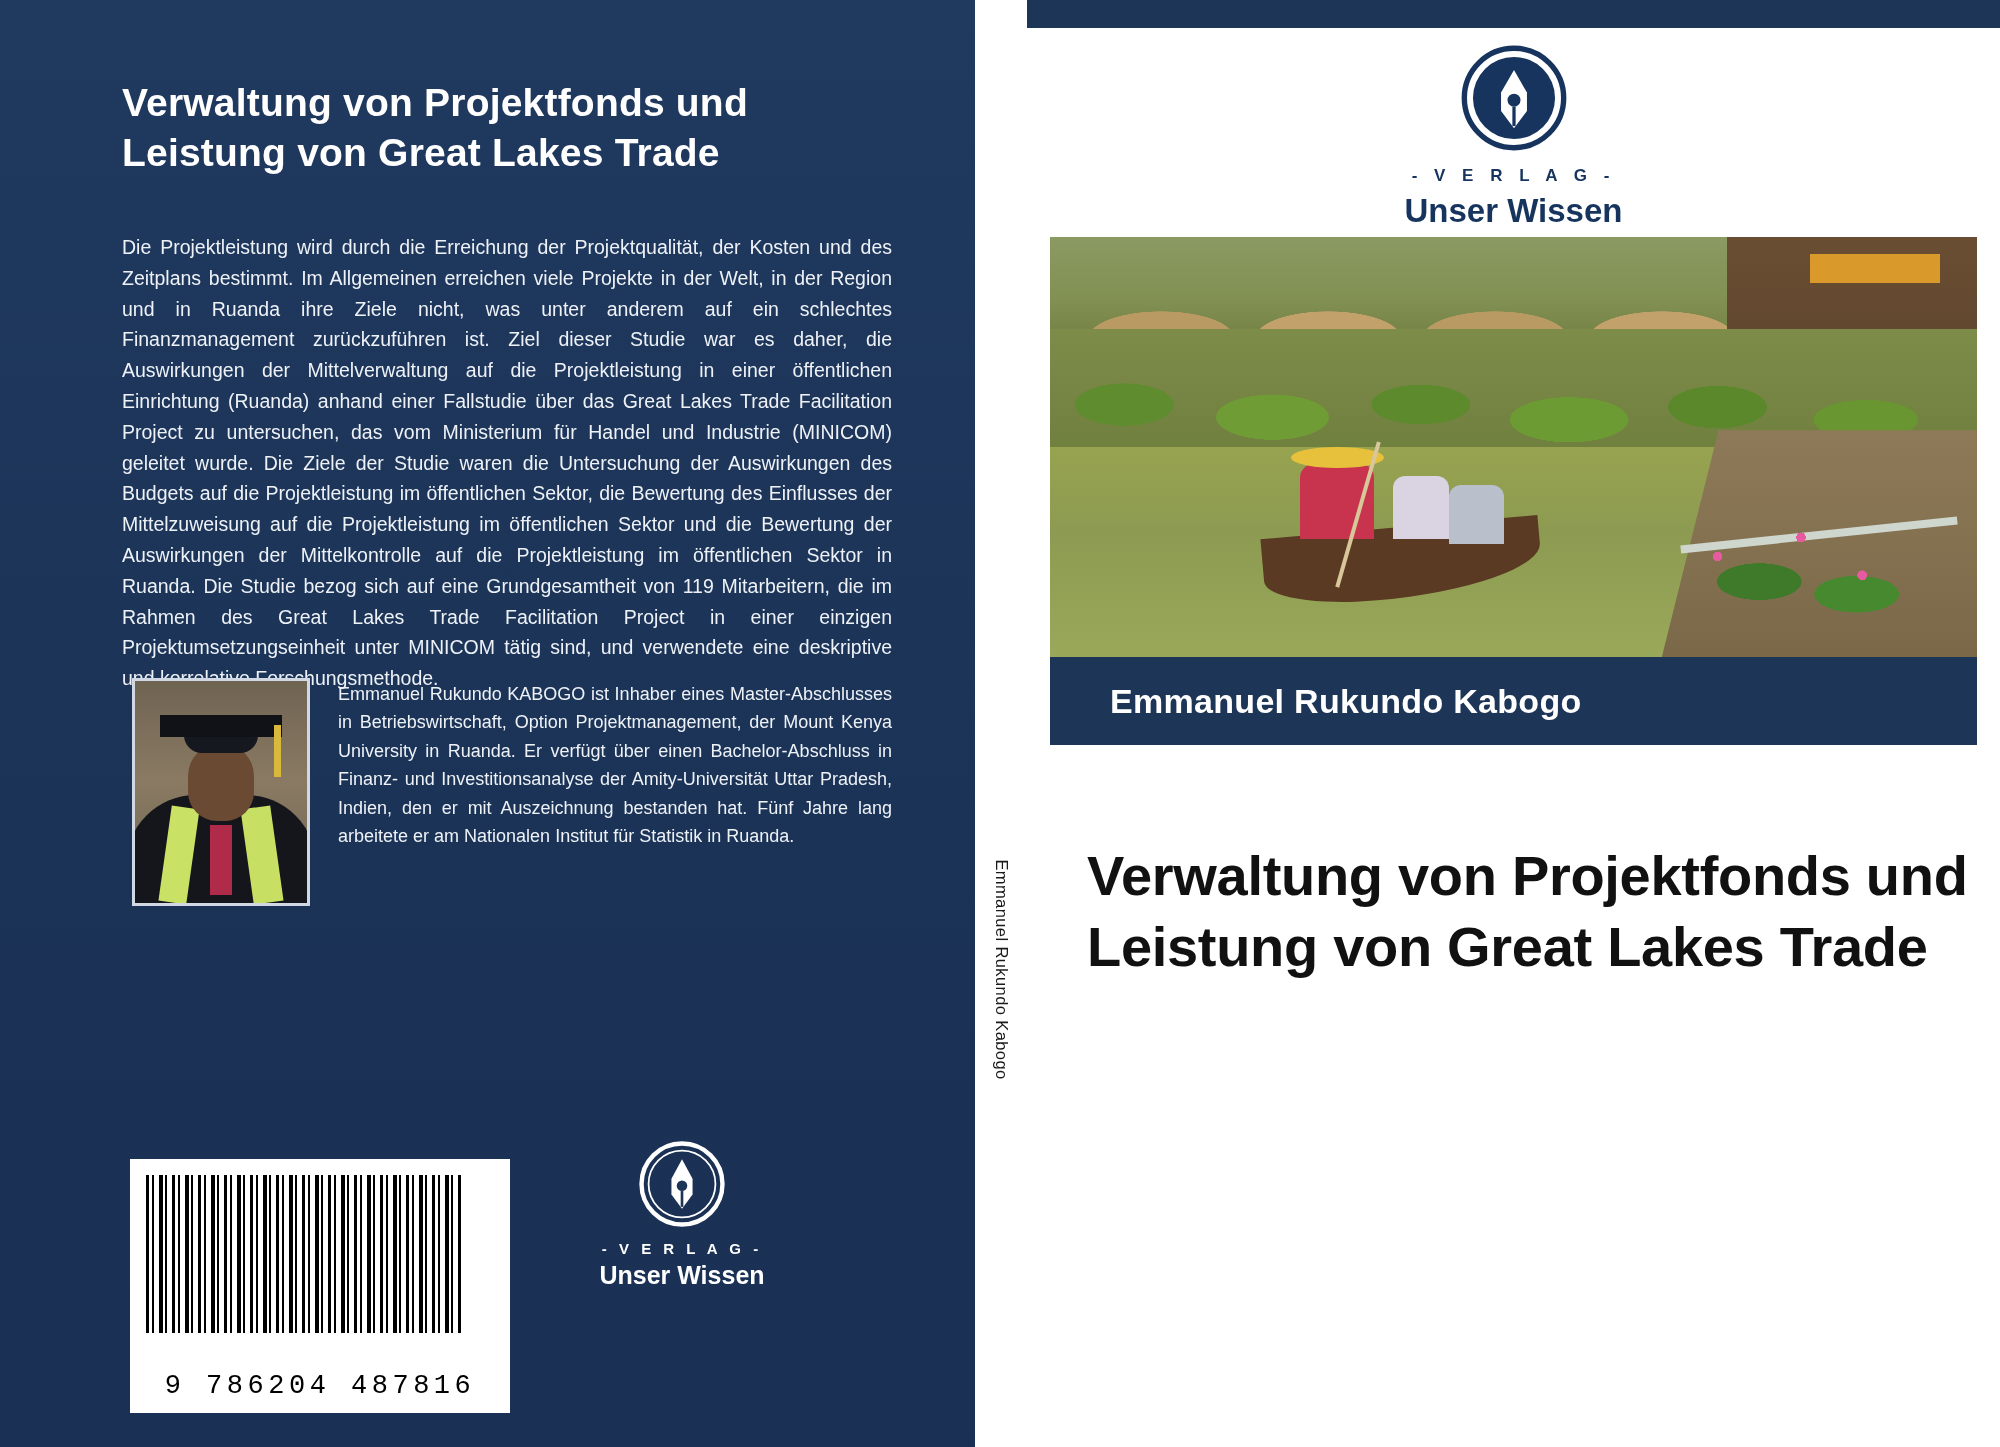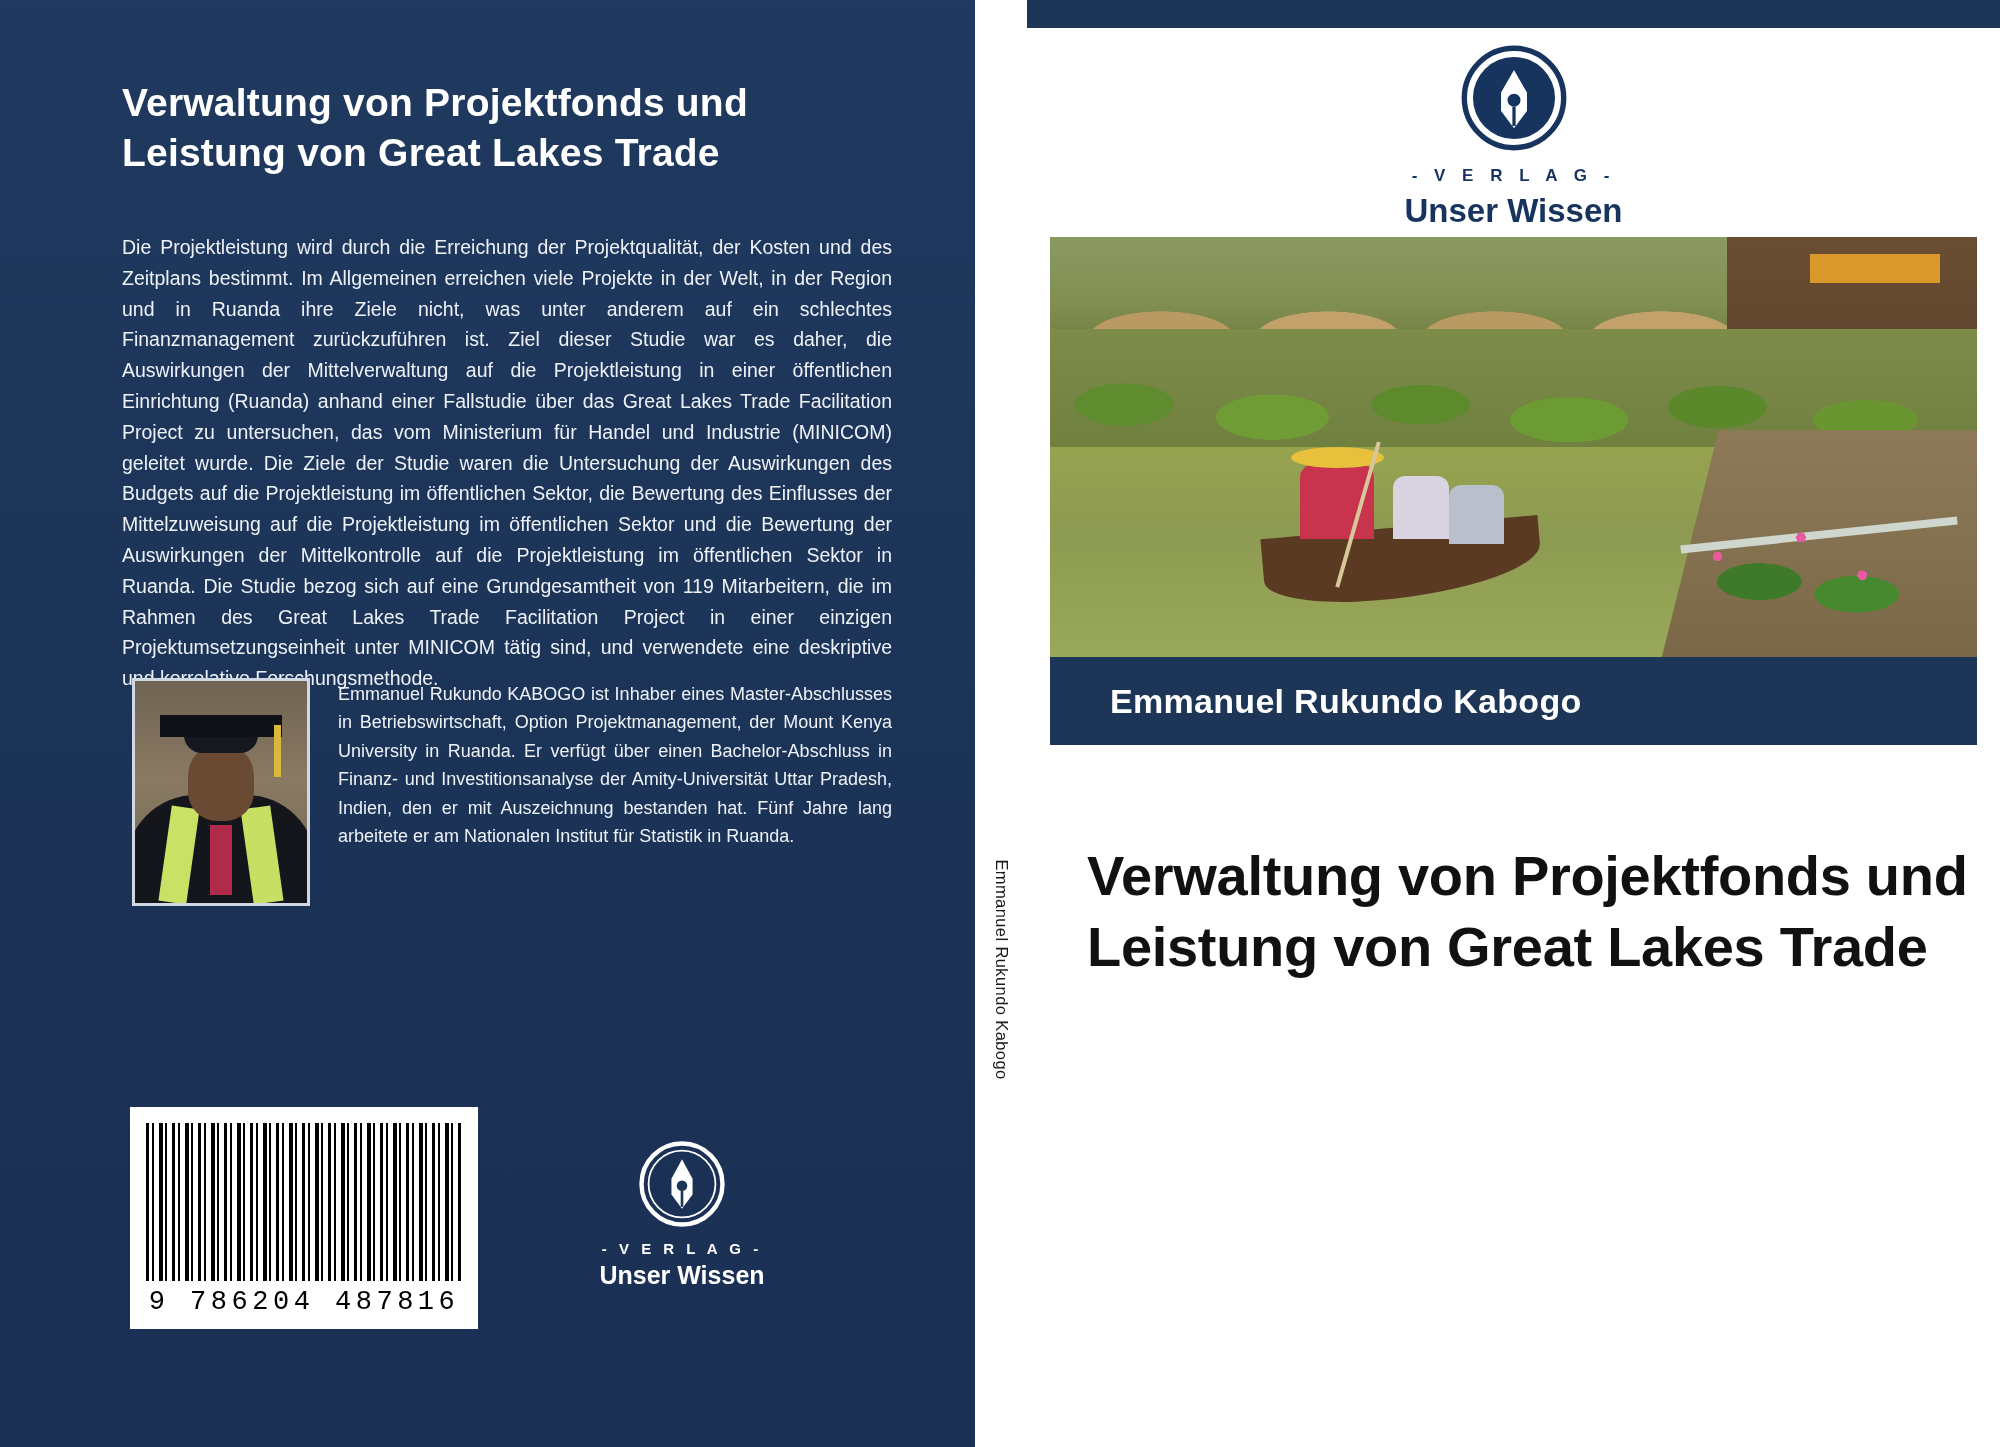--- a/index.html
+++ b/index.html
@@ -113,25 +113,25 @@
     color: #eef2f7;
     font-size: 18px;
     line-height: 1.58;
     text-align: justify;
     padding-top: 2px;
   }
 
   .barcode-box {
     position: absolute;
     left: 130px;
-    top: 1107px;
+    top: 1159px;
     width: 348px;
     height: 222px;
     background: #ffffff;
-    padding: 0;
+    padding: 16px;
   }
   .barcode-lines {
     position: absolute;
     left: 16px; top: 16px;
     width: 316px; height: 158px;
     background:
       repeating-linear-gradient(90deg,
         #000 0px, #000 3px, #fff 3px, #fff 6px,
         #000 6px, #000 8px, #fff 8px, #fff 13px,
         #000 13px, #000 17px, #fff 17px, #fff 19px,

